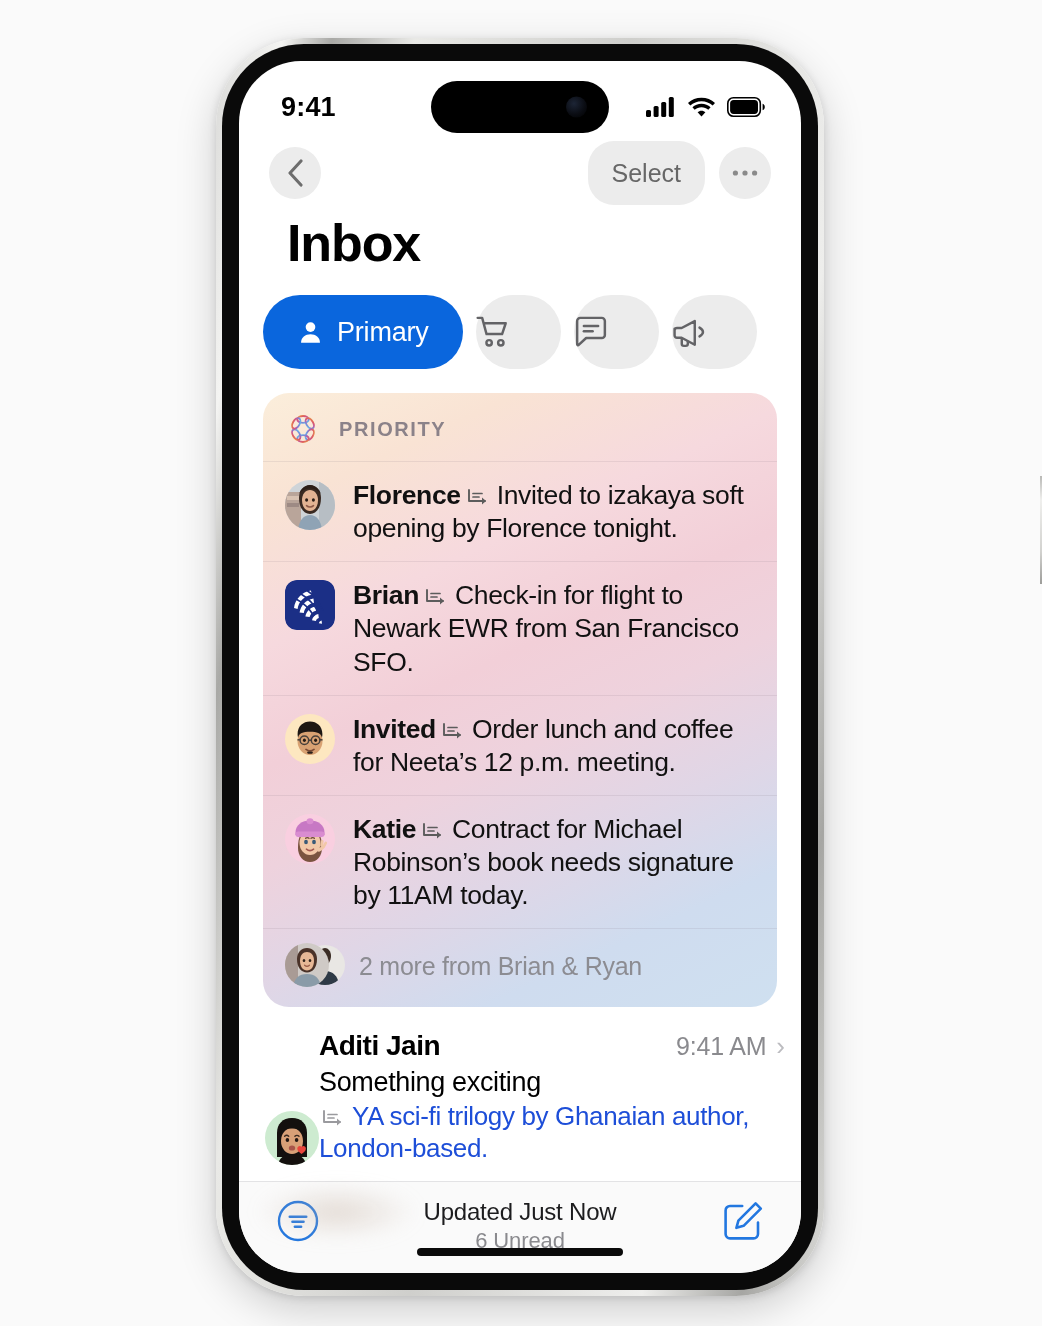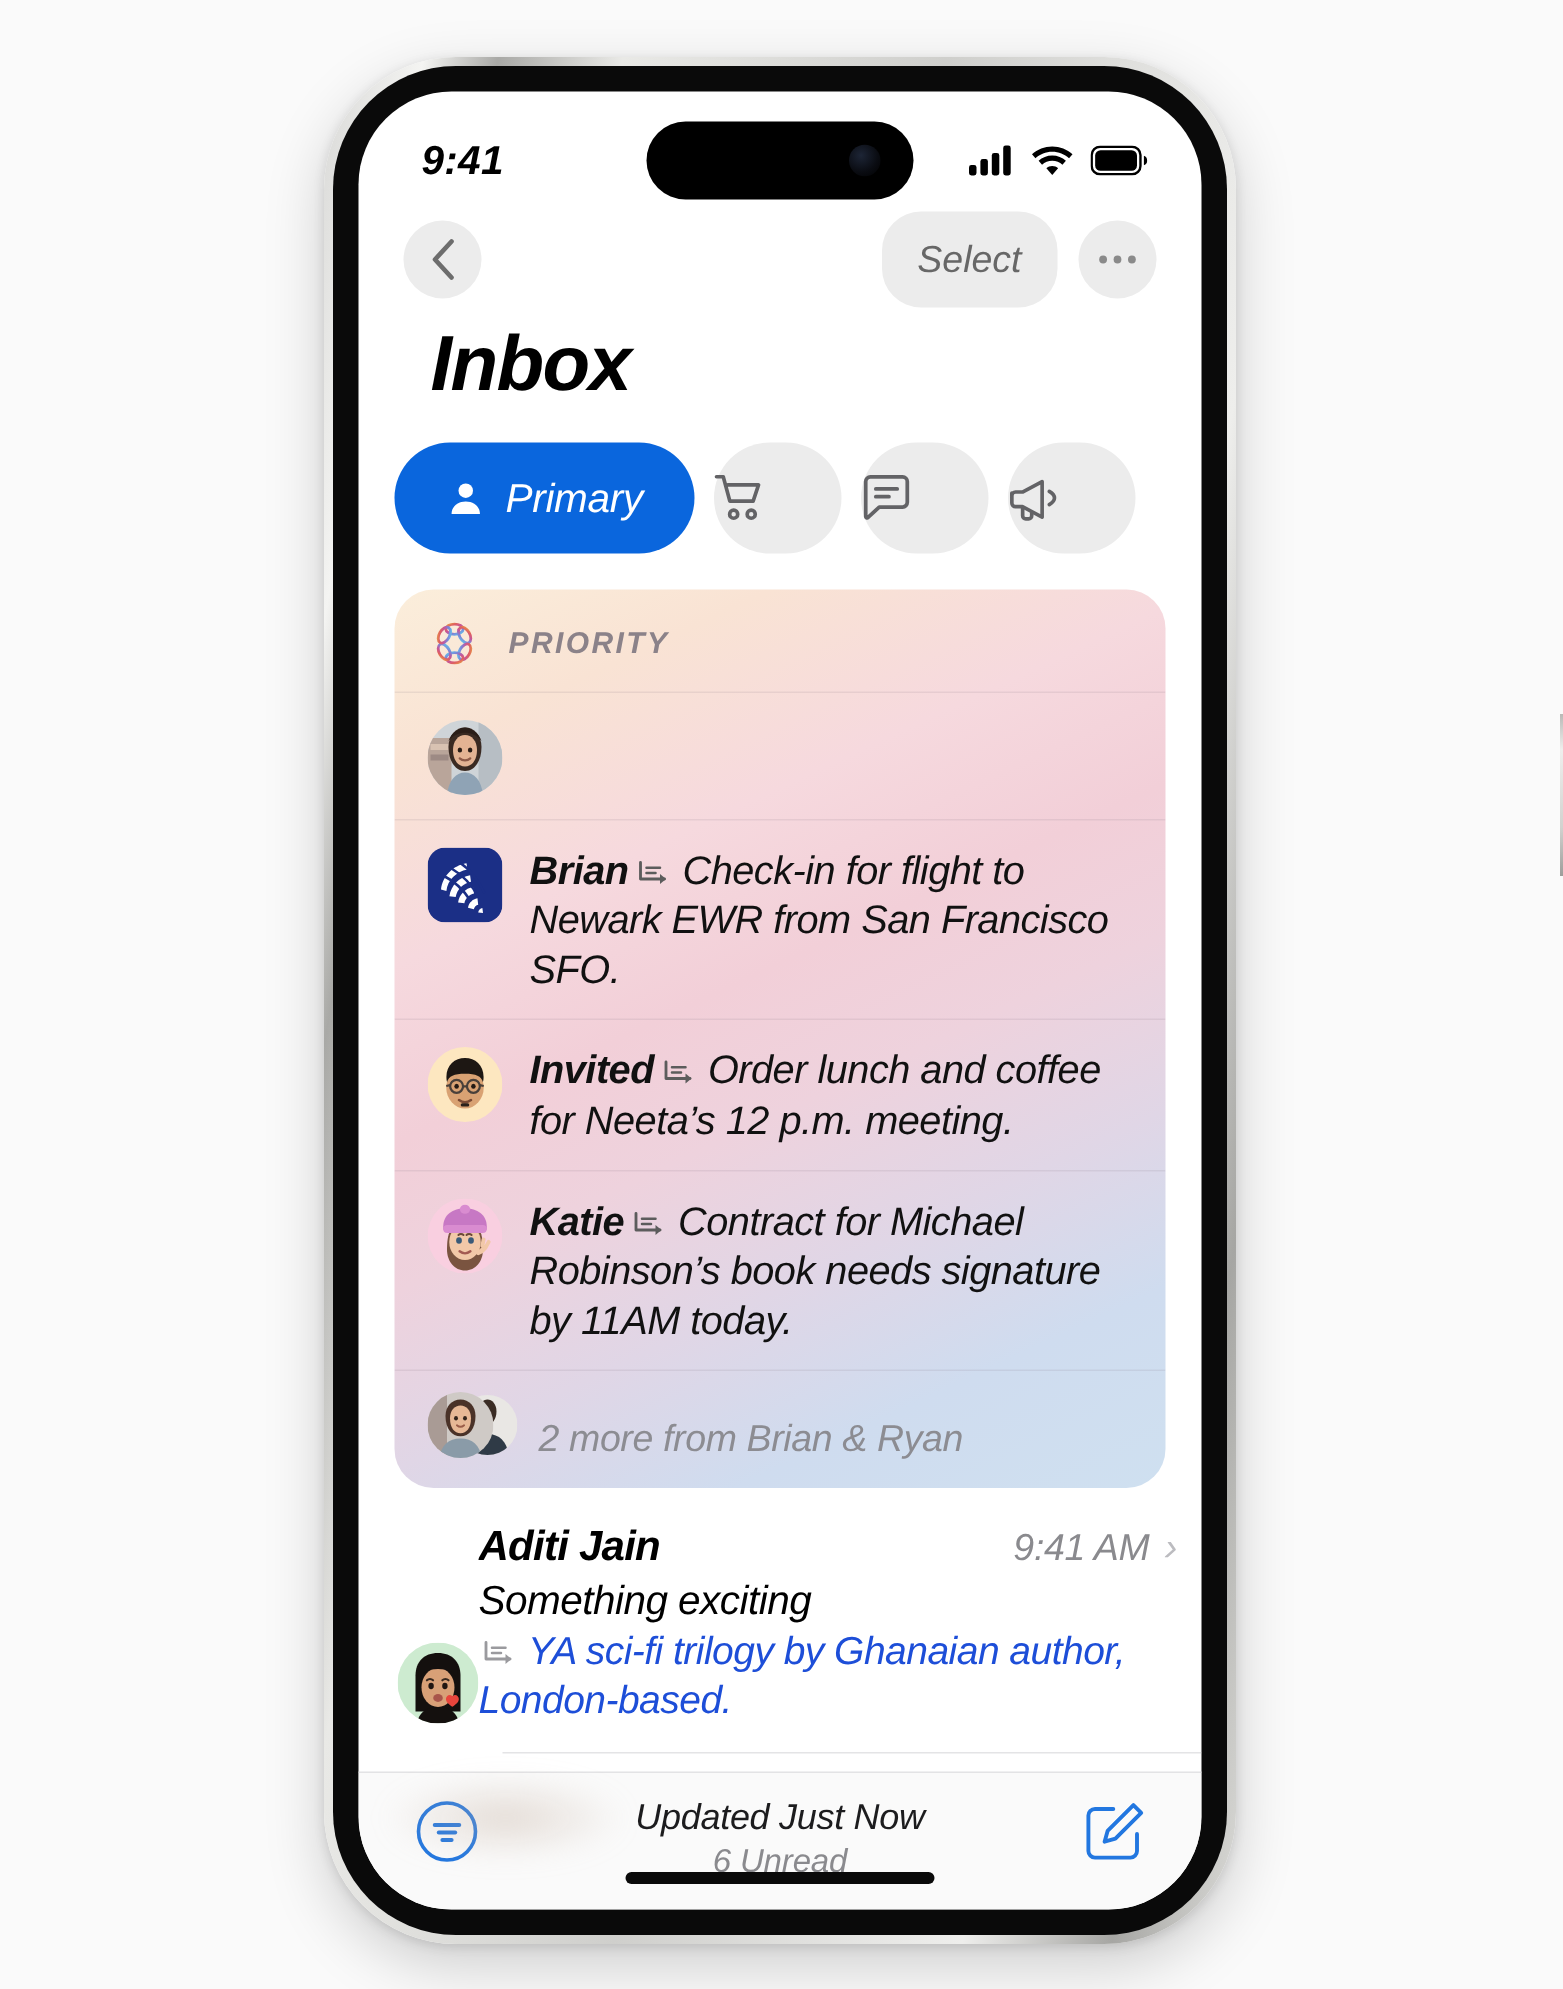--- a/index.html
+++ b/index.html
@@ -18,21 +18,21 @@
     border-radius:88px;
     background:linear-gradient(100deg,#d8d8d6 0%,#f4f4f2 8%,#a9a9a6 14%,#e9e9e6 24%,#cfcfcc 50%,#eeeeec 78%,#a6a6a3 90%,#dcdcd9 100%);
     box-shadow:0 14px 40px rgba(0,0,0,.18), 0 2px 8px rgba(0,0,0,.12);
   }
   .phone-bezel {
     position:absolute; left:6px; top:6px; right:6px; bottom:6px;
     border-radius:82px; background:#0a0a0a;
   }
   .screen {
     position:absolute; left:23px; top:23px; right:23px; bottom:23px;
-    border-radius:62px; background:#ffffff; overflow:hidden;font-style:italic;
+    border-radius:62px; background:#ffffff; overflow:hidden;
   }
   
   .btn-side {
     position:absolute; background:linear-gradient(180deg,#b9b9b6,#efefed 22%,#d2d2cf 70%,#9d9d9a);
     border-radius:3px;
   }
   .btn-action { left:210px;  top:278px; width:8px;  height:56px; border-radius:3px 0 0 3px; }
   .btn-volup  { left:210px;  top:372px; width:8px;  height:72px; border-radius:3px 0 0 3px; }
   .btn-voldn  { left:210px;  top:460px; width:8px;  height:72px; border-radius:3px 0 0 3px; }
   .btn-power  { left:824px;  top:438px; width:8px;  height:108px; border-radius:0 3px 3px 0; }
@@ -120,21 +120,21 @@
     padding:16px 24px 16px 22px;
     border-top:1px solid rgba(120,110,120,.13);
   }
   .prow .avatar { flex:0 0 auto; margin-top:2px; }
   .prow-text {
     font-size:26.5px; line-height:1.25; color:#111; letter-spacing:-.35px;
     padding-top:1px;
   }
   .prow-text b { font-weight:700; }
   .prow-more {
-    display:flex; align-items:flex-end; gap:16px;
+    display:flex; align-items:center; gap:16px;
     padding:14px 24px 18px 22px;
     border-top:1px solid rgba(120,110,120,.13);
   }
   .prow-more-text { font-size:25px; color:#8c8c92; letter-spacing:-.25px; }
 
   
   .avatar {
     width:50px; height:50px; border-radius:50%;
     overflow:hidden; position:relative; flex:0 0 auto;
   }
@@ -328,20 +328,27 @@
                 <rect x="34" y="0" width="16" height="50" fill="#b7bec4"></rect>
                 <path d="M14 18c0-8 5-13 11-13s11 5 11 13c0 10-5 16-11 16S14 28 14 18z" fill="#3a2a22"></path>
                 <path d="M17 20c0-6 3.6-10 8-10s8 4 8 10c0 7-3.6 11-8 11s-8-4-8-11z" fill="#e3b393"></path>
                 <ellipse cx="21.6" cy="20" rx="1.5" ry="1.7" fill="#2a1d16"></ellipse>
                 <ellipse cx="28.4" cy="20" rx="1.5" ry="1.7" fill="#2a1d16"></ellipse>
                 <path d="M21.5 25.6c1.8 1.8 5.2 1.8 7 0" stroke="#8d5a48" stroke-width="1.5" fill="none" stroke-linecap="round"></path>
                 <path d="M14 14c2-6 8-9 11-9s9 3 11 9c-3-4-7-5.5-11-5.5S17 10 14 14z" fill="#2b1e18"></path>
                 <path d="M13 50c1-10 6-15 12-15s11 5 12 15z" fill="#8fa3b5"></path>
               </svg>
             </div>
+            <div class="prow-text">
+              <b>Florence</b><svg width="30" height="20" viewBox="0 0 30 20" style="vertical-align:-3px;margin:0 3px">
+                   <path d="M5 3v11h16" fill="none" stroke="#5c5c5c" stroke-width="1.9" stroke-linecap="round" stroke-linejoin="round"></path>
+                   <path d="M9 6.5h9M9 10h6" stroke="#5c5c5c" stroke-width="1.7" stroke-linecap="round"></path>
+                   <path d="M18 10.6l4 3.4-4 3.4z" fill="#5c5c5c"></path>
+                 </svg><span>Invited to izakaya soft opening by Florence tonight.</span>
+            </div>
           </div>
 
           <div class="prow">
             <div class="avatar sq">
               <svg width="50" height="50" viewBox="0 0 50 50">
                 <rect width="50" height="50" rx="11" fill="#1b2f86"></rect>
                 <g fill="#fff">
                   <path d="M9 28c1-9 8-16 17-17.5l.6 4.2C19 16.2 13.4 21.8 12.6 29z"></path>
                   <path d="M14.6 32.5c1-7.2 6.6-12.8 13.8-14l.6 4.3c-5.2 1-9.3 5-10.2 10.2z"></path>
                   <path d="M20.4 36.6c.8-5.2 4.8-9.3 10-10.2l.6 4.3c-3.2.7-5.7 3.2-6.4 6.4z"></path>

